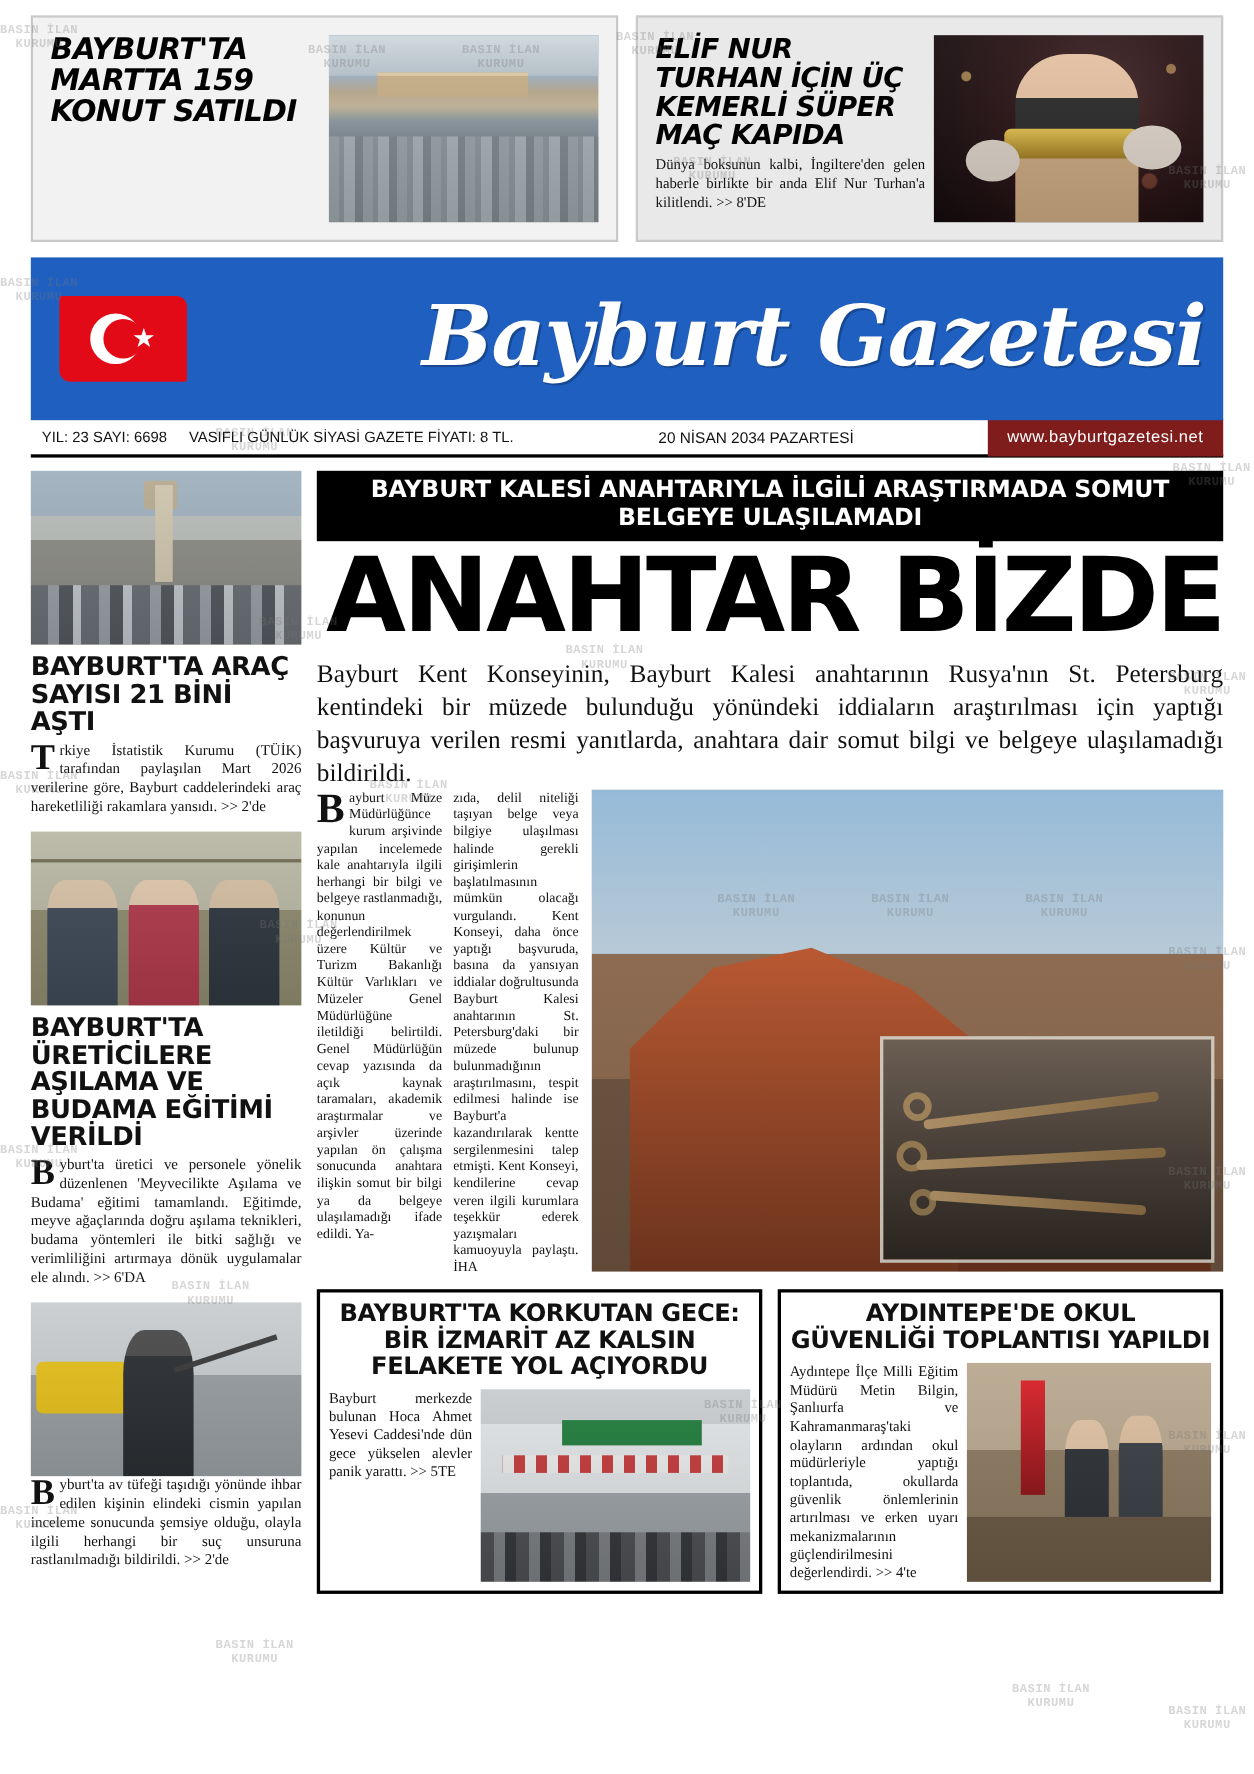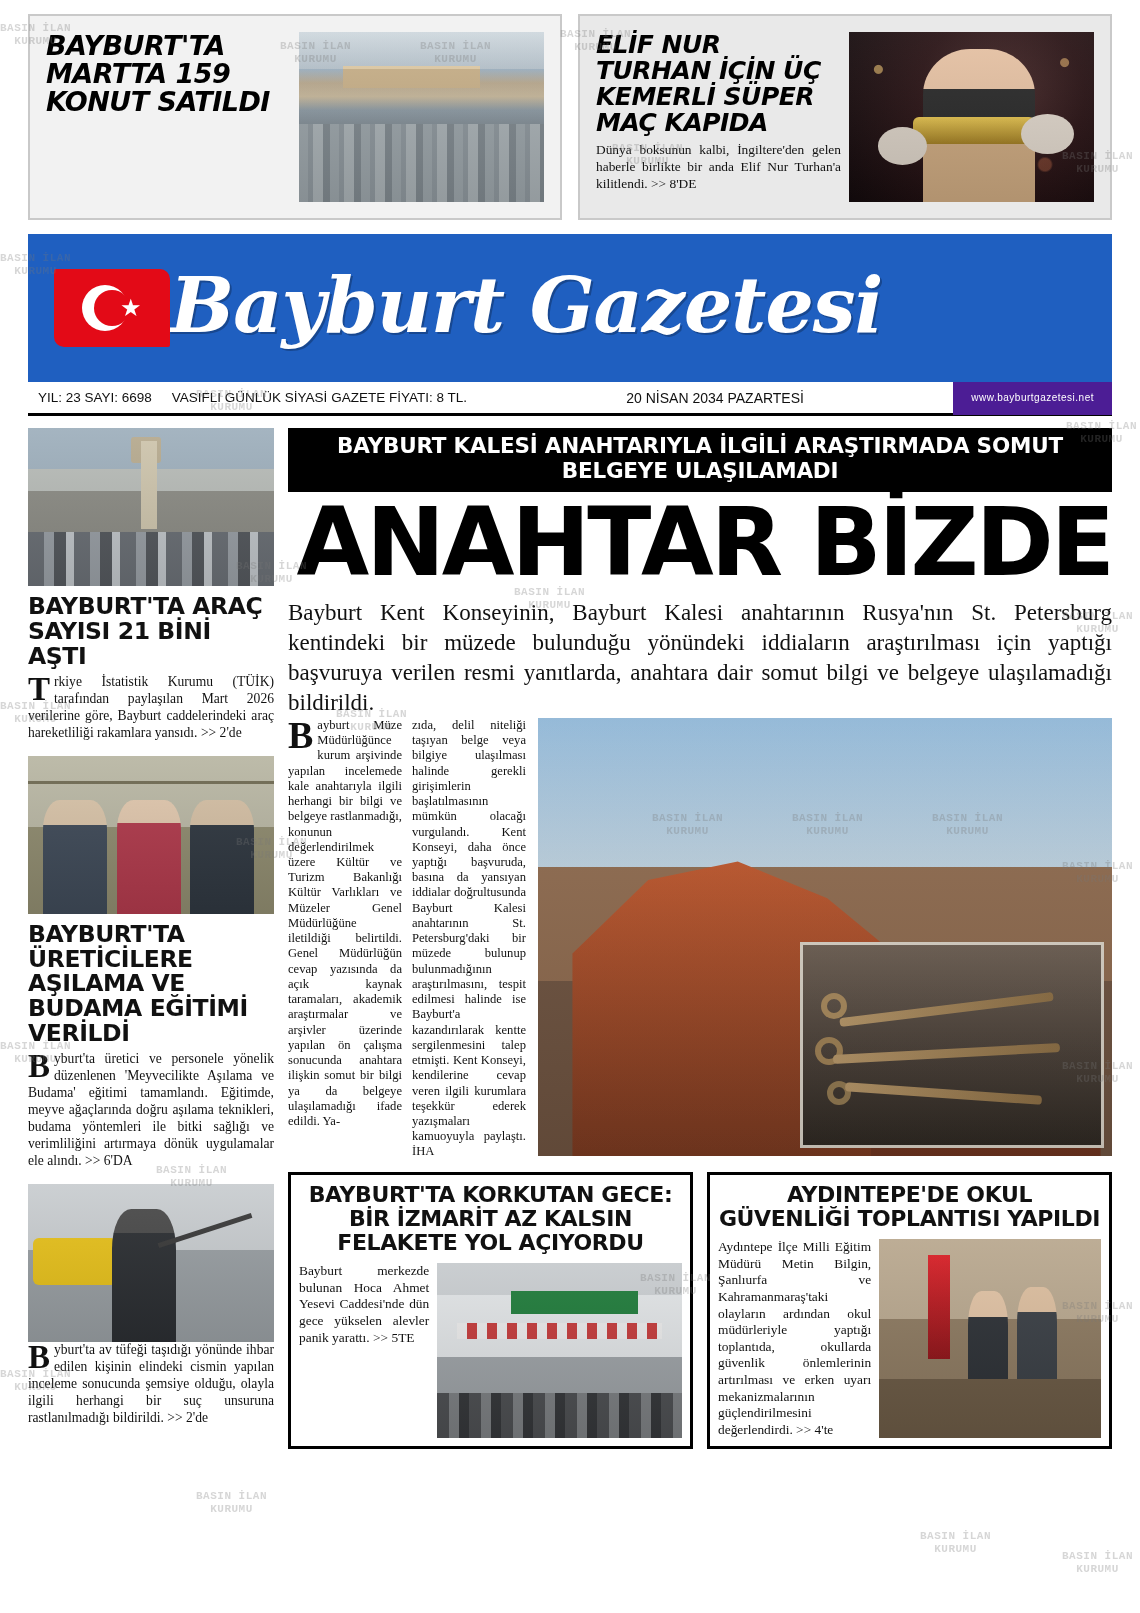--- a/index.html
+++ b/index.html
@@ -57,32 +57,32 @@
                   radial-gradient(circle at 80% 78%, rgba(255,140,90,.3) 0 6px, transparent 8px);
   }
 
   
   .masthead { margin-top: 14px; background: #1f5fc0; height: 148px; position: relative; display: flex; align-items: center; }
   .flag { width: 116px; height: 78px; margin-left: 26px; background: #e30a17; position: relative; border-radius: 2px 10px 2px 10px; }
   .flag .moon { position: absolute; left: 28px; top: 16px; width: 46px; height: 46px; border-radius: 50%; background: #fff; }
   .flag .moon2 { position: absolute; left: 40px; top: 21px; width: 36px; height: 36px; border-radius: 50%; background: #e30a17; }
   .flag .star { position: absolute; left: 66px; top: 28px; color: #fff; font-size: 24px; line-height: 22px; }
   .logo {
-    flex: 1; text-align: left;
+    flex: 1; text-align: right;
     font-family: "DejaVu Serif", serif;
     font-weight: bold; font-style: italic;
     color: #fff; font-size: 76px; letter-spacing: -1px;
     text-shadow: 2px 2px 0 rgba(0,0,0,.25);
-    padding-right: 6px; padding-bottom: 6px;
+    padding-right: 16px; padding-bottom: 6px;
   }
 
   .infobar { display: flex; align-items: center; height: 34px; background: #ffffff; border-bottom: 3px solid #000; font-family: "Liberation Sans", sans-serif; font-size: 13.5px; }
   .infobar .seg { padding: 0 10px; white-space: nowrap; }
   .infobar .date { flex: 1; text-align: center; font-size: 14px; }
-  .infobar .web { background: #4c1d95; color: #fff; height: 34px; display: flex; align-items: center; padding: 0 18px; font-size: 10px; letter-spacing: .5px; }
+  .infobar .web { background: #7f1d1d; color: #fff; height: 34px; display: flex; align-items: center; padding: 0 18px; font-size: 15px; letter-spacing: .5px; }
 
   
   .grid { display: flex; gap: 14px; margin-top: 12px; }
   .left-col { width: 246px; flex: 0 0 246px; }
   .right-col { flex: 1; }
 
   .side-img { width: 100%; height: 158px; }
   .side-head {
     font-family: "DejaVu Sans", sans-serif; font-weight: bold;
     font-size: 23.5px; line-height: 1.06; text-transform: uppercase;

